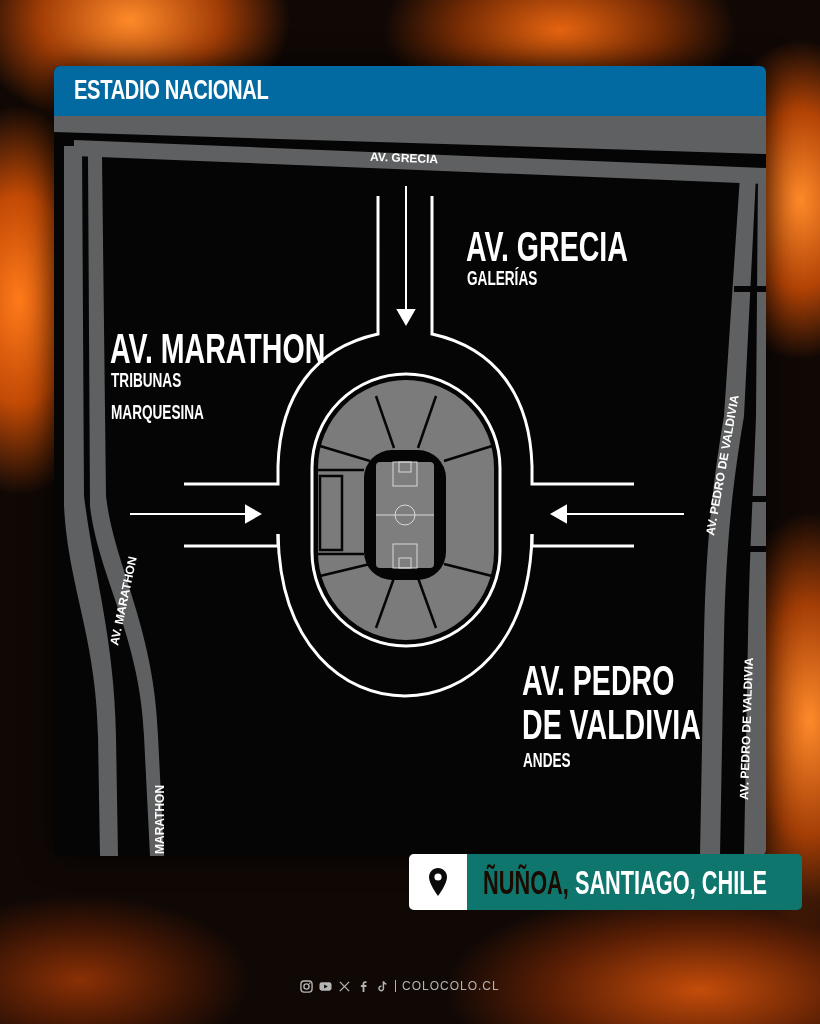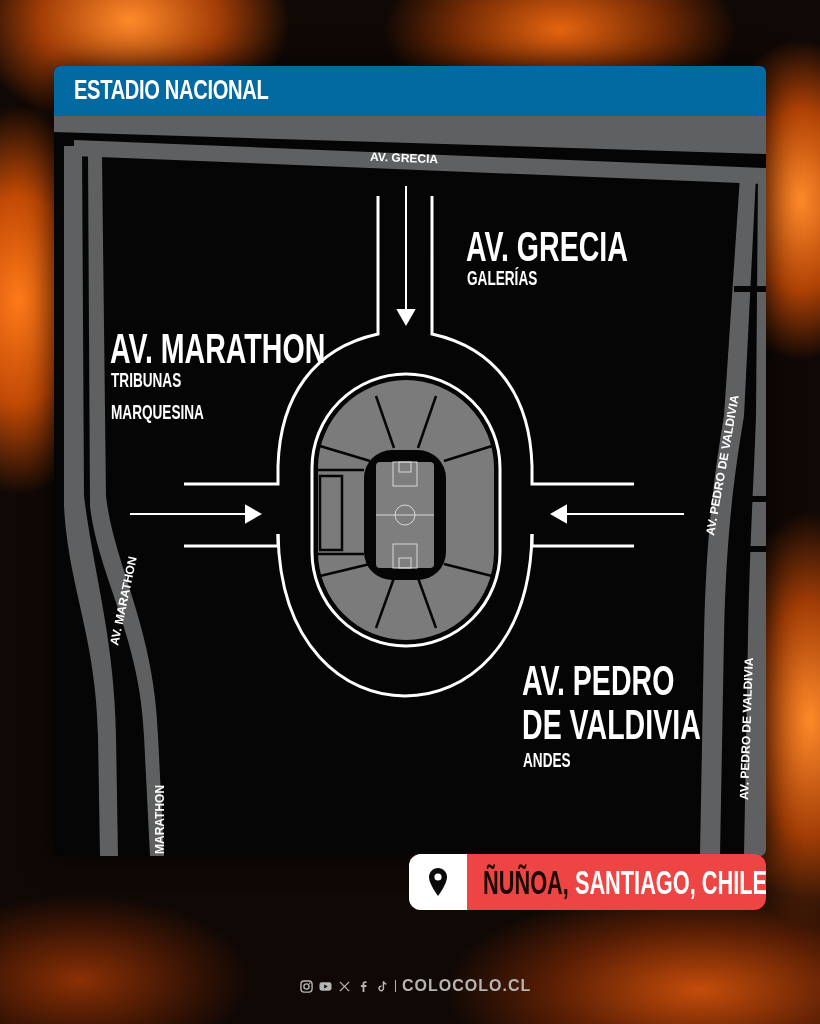--- a/index.html
+++ b/index.html
@@ -14,29 +14,29 @@
       radial-gradient(ellipse 300px 120px at 700px 990px,#c44c0a 0%,#5a1e04 50%,transparent 85%),
       radial-gradient(ellipse 200px 100px at 80px 980px,#8a3005 0%,#3a1404 55%,transparent 85%),
       #100805;}
   .card{position:absolute;left:54px;top:66px;width:712px;height:790px;background:#050505;border-radius:6px;overflow:hidden;box-shadow:0 0 30px rgba(0,0,0,.8);}
   .title-bar{position:absolute;left:0;top:0;width:712px;height:50px;background:#0369a1;}
   .title{position:absolute;left:20px;top:8px;color:#fff;font-family:"Liberation Sans",sans-serif;font-weight:700;font-size:28px;letter-spacing:-0.5px;transform:scaleX(0.72);transform-origin:left center;white-space:nowrap;}
   svg.map{position:absolute;left:0;top:50px;}
   .lbl{position:absolute;color:#fff;font-family:"Liberation Sans",sans-serif;font-weight:700;white-space:nowrap;transform-origin:left top;}
   .lbl-big{font-size:42px;line-height:42px;transform:scaleX(0.68);}
   .lbl-small{font-size:20px;line-height:24px;transform:scaleX(0.68);}
-  .loc{position:absolute;left:409px;top:854px;width:357px;height:56px;border-radius:12px;overflow:hidden;background:#ef4444;}
+  .loc{position:absolute;left:409px;top:854px;width:393px;height:56px;border-radius:5px;overflow:hidden;background:#0f766e;}
   .loc-pin{position:absolute;left:0;top:0;width:58px;height:56px;background:#fff;display:flex;align-items:center;justify-content:center;}
   .loc-text{position:absolute;left:74px;top:10px;font-weight:700;font-size:34px;line-height:36px;white-space:nowrap;transform:scaleX(0.64);transform-origin:left center;}
   .loc-a{color:#1a0a00;}
   .loc-b{color:#fff;}
   .footer{position:absolute;left:300px;top:978px;height:16px;display:flex;align-items:center;gap:6px;color:#b5b5b5;}
   .footer .ic{display:inline-block;width:13px;height:13px;}
   .footer .sep{width:1px;height:12px;background:#b5b5b5;}
-  .footer .site{font-weight:700;font-size:16px;letter-spacing:1px;}
+  .footer .site{font-weight:400;font-size:12px;letter-spacing:1px;}
 </style>
 </head>
 <body>
 
 <div class="bg"></div>
 
 <div class="card">
   <div class="title-bar">
     <div class="title">ESTADIO NACIONAL</div>
   </div>

